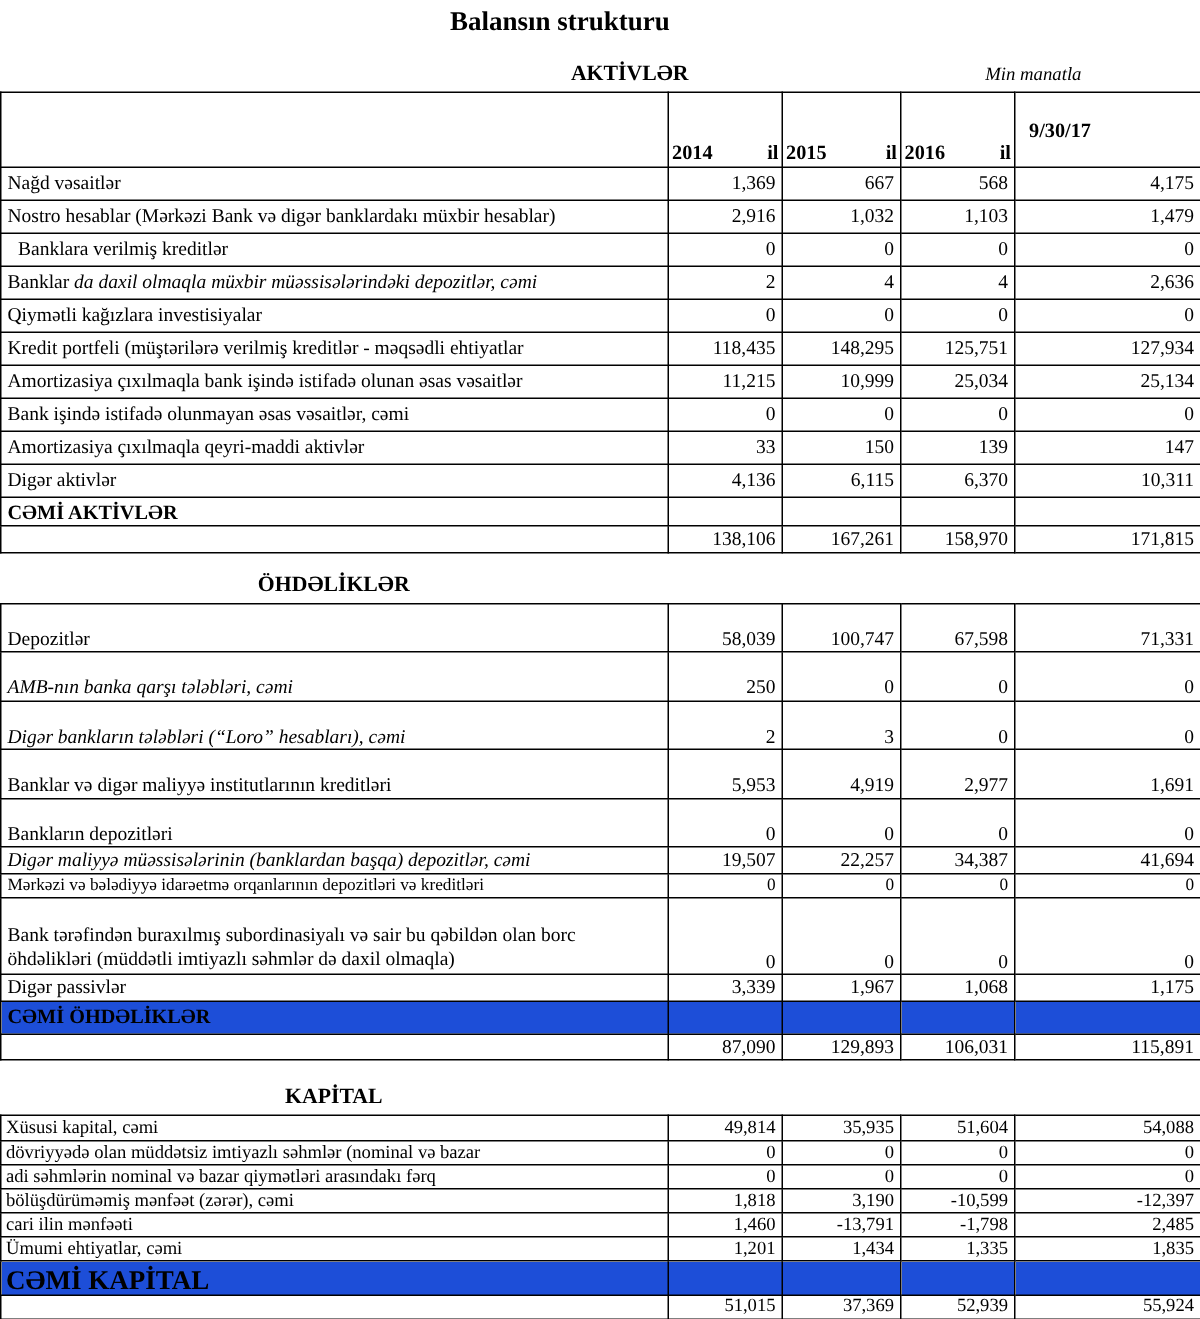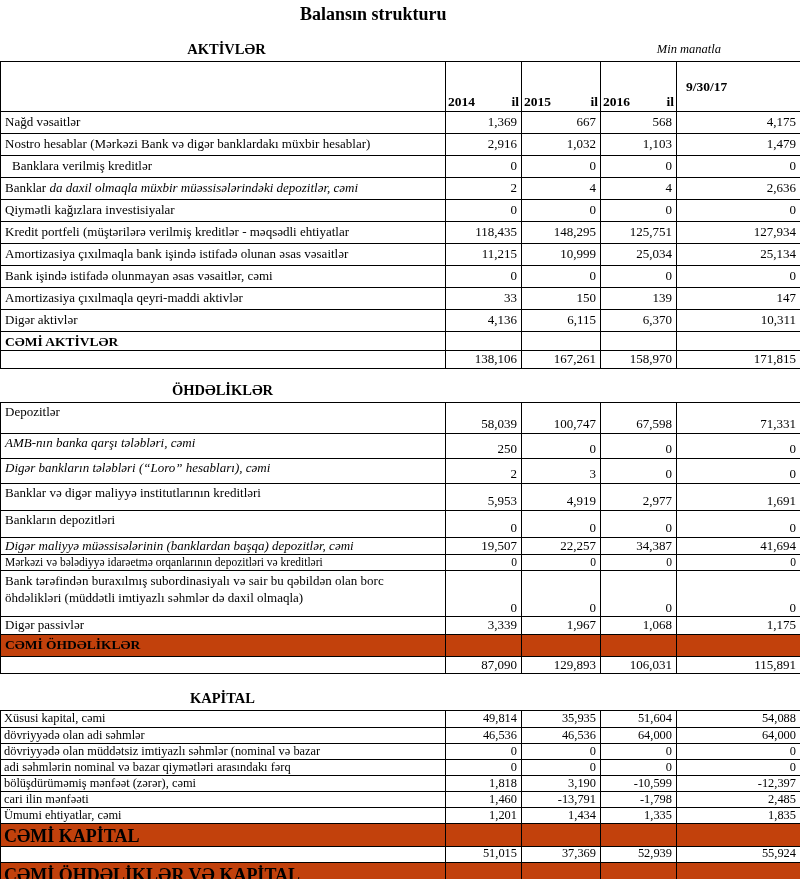--- a/index.html
+++ b/index.html
@@ -2,56 +2,56 @@
 <html><head>
 <meta charset="utf-8">
 <style>
   html,body{margin:0;padding:0;background:#fff;color:#000;}
   body{font-family:"Liberation Serif","DejaVu Serif",serif;}
   .page{width:800px;position:relative;}
 
   .doc-title{text-align:left;padding-left:300px;font-weight:bold;font-size:18px;margin-top:4px;}
 
   .subhead{position:relative;height:20px;margin-top:13px;}
-  .subhead .sec-head-0{position:absolute;left:4px;bottom:0;width:445px;text-align:center;font-weight:bold;font-size:14.5px;}
+  .subhead .sec-head-0{position:absolute;left:14px;bottom:0;width:445px;text-align:right;font-weight:bold;font-size:14.5px;}
   .subhead .unit-note{position:absolute;right:79px;bottom:1px;font-style:italic;font-size:12.5px;}
 
   .section-heading{width:445px;text-align:center;font-weight:bold;font-size:14.5px;margin:13px 0 3px;}
   .section-heading.kap{margin-top:16px;}
 
   table{border-collapse:collapse;table-layout:fixed;width:800px;margin-top:3px;}
   col.c-label{width:445px;}
   col.c-y1{width:76px;}
   col.c-y2{width:79px;}
   col.c-y3{width:76px;}
   col.c-p{width:124px;}
 
   td{border:1px solid #000;font-size:13px;line-height:1.12;padding:1px 4px;
      white-space:nowrap;overflow:hidden;vertical-align:middle;}
   table.t3 td{font-size:12.4px;padding:0 4px 0 3px;}
 
   td.label{text-align:left;}
   td.num{text-align:right;}
-  tr.vb td.label{vertical-align:top;padding-top:2px;}
+  tr.vb td.label{vertical-align:top;padding-top:16px;}
   tr.vb td.num{vertical-align:bottom;padding-bottom:1px;}
   tr.wrap td.label{white-space:normal;line-height:1.28;}
   tr.small td{font-size:11.5px;}
   td .it{font-style:italic;}
   td.italic{font-style:italic;}
   td.indent{padding-left:11px;}
 
   tr.header-row td{height:47px;font-weight:bold;}
   td.ycell{vertical-align:bottom;padding:0 2px 2px 2px;font-size:13.5px;}
   .ywrap{display:flex;justify-content:space-between;align-items:flex-end;}
   td.pcell{vertical-align:middle;text-align:left;padding-left:9px;font-size:13.5px;}
 
   tr.total-label-row td.label{font-weight:bold;font-size:13.5px;vertical-align:top;padding-top:2px;}
   table.t3 tr.total-label-row td.label{font-size:18px;font-family:Liberation Serif, serif;}
   tr.total-values-row td.num{vertical-align:bottom;padding-bottom:1px;}
-  tr.shaded td{background:#c2410c;}
+  tr.shaded td{background:#1d4ed8;}
 </style>
 </head>
 <body>
 
 <div class="page">
 
   <div class="doc-title">Balansın strukturu</div>
 
   <div class="subhead">
     <div class="sec-head-0">AKTİVLƏR</div>
@@ -279,27 +279,20 @@
     </colgroup>
     <tbody>
         <tr style="height: 17px;">
           <td class="label">Xüsusi kapital, cəmi</td>
           <td class="num">49,814</td>
           <td class="num">35,935</td>
           <td class="num">51,604</td>
           <td class="num">54,088</td>
         </tr>
         <tr style="height: 16px;">
-          <td class="label indent">dövriyyədə olan adi səhmlər</td>
-          <td class="num">46,536</td>
-          <td class="num">46,536</td>
-          <td class="num">64,000</td>
-          <td class="num">64,000</td>
-        </tr>
-        <tr style="height: 16px;">
           <td class="label indent">dövriyyədə olan müddətsiz imtiyazlı səhmlər (nominal və bazar</td>
           <td class="num">0</td>
           <td class="num">0</td>
           <td class="num">0</td>
           <td class="num">0</td>
         </tr>
         <tr style="height: 16px;">
           <td class="label indent">adi səhmlərin nominal və bazar qiymətləri arasındakı fərq</td>
           <td class="num">0</td>
           <td class="num">0</td>

